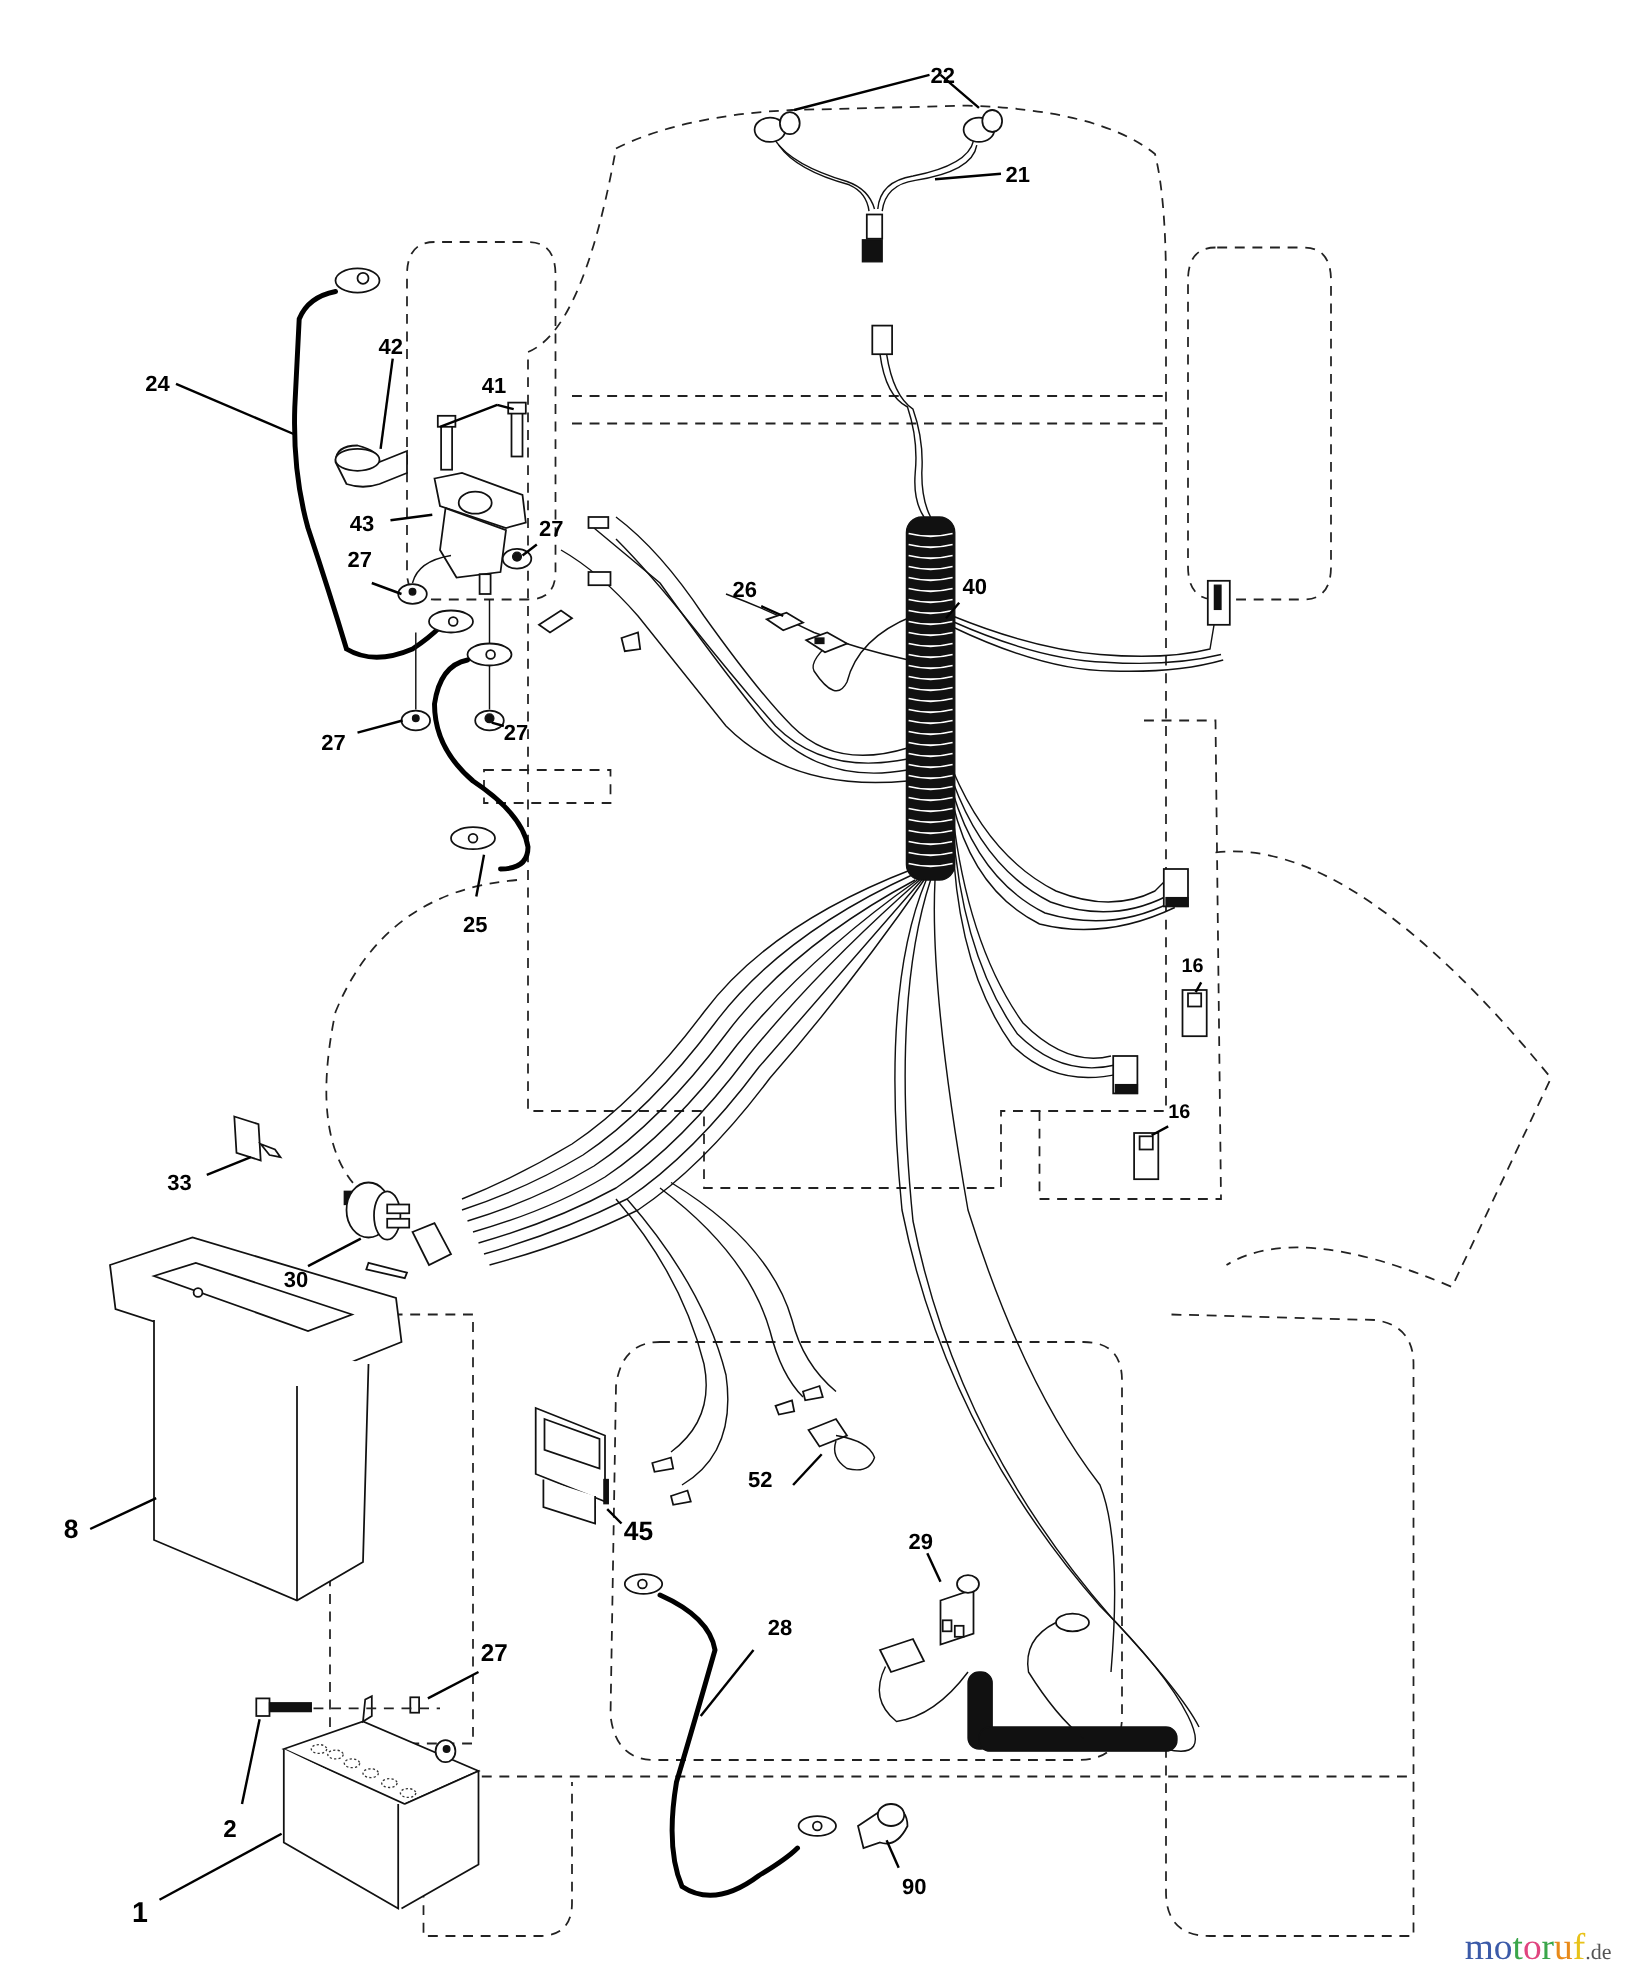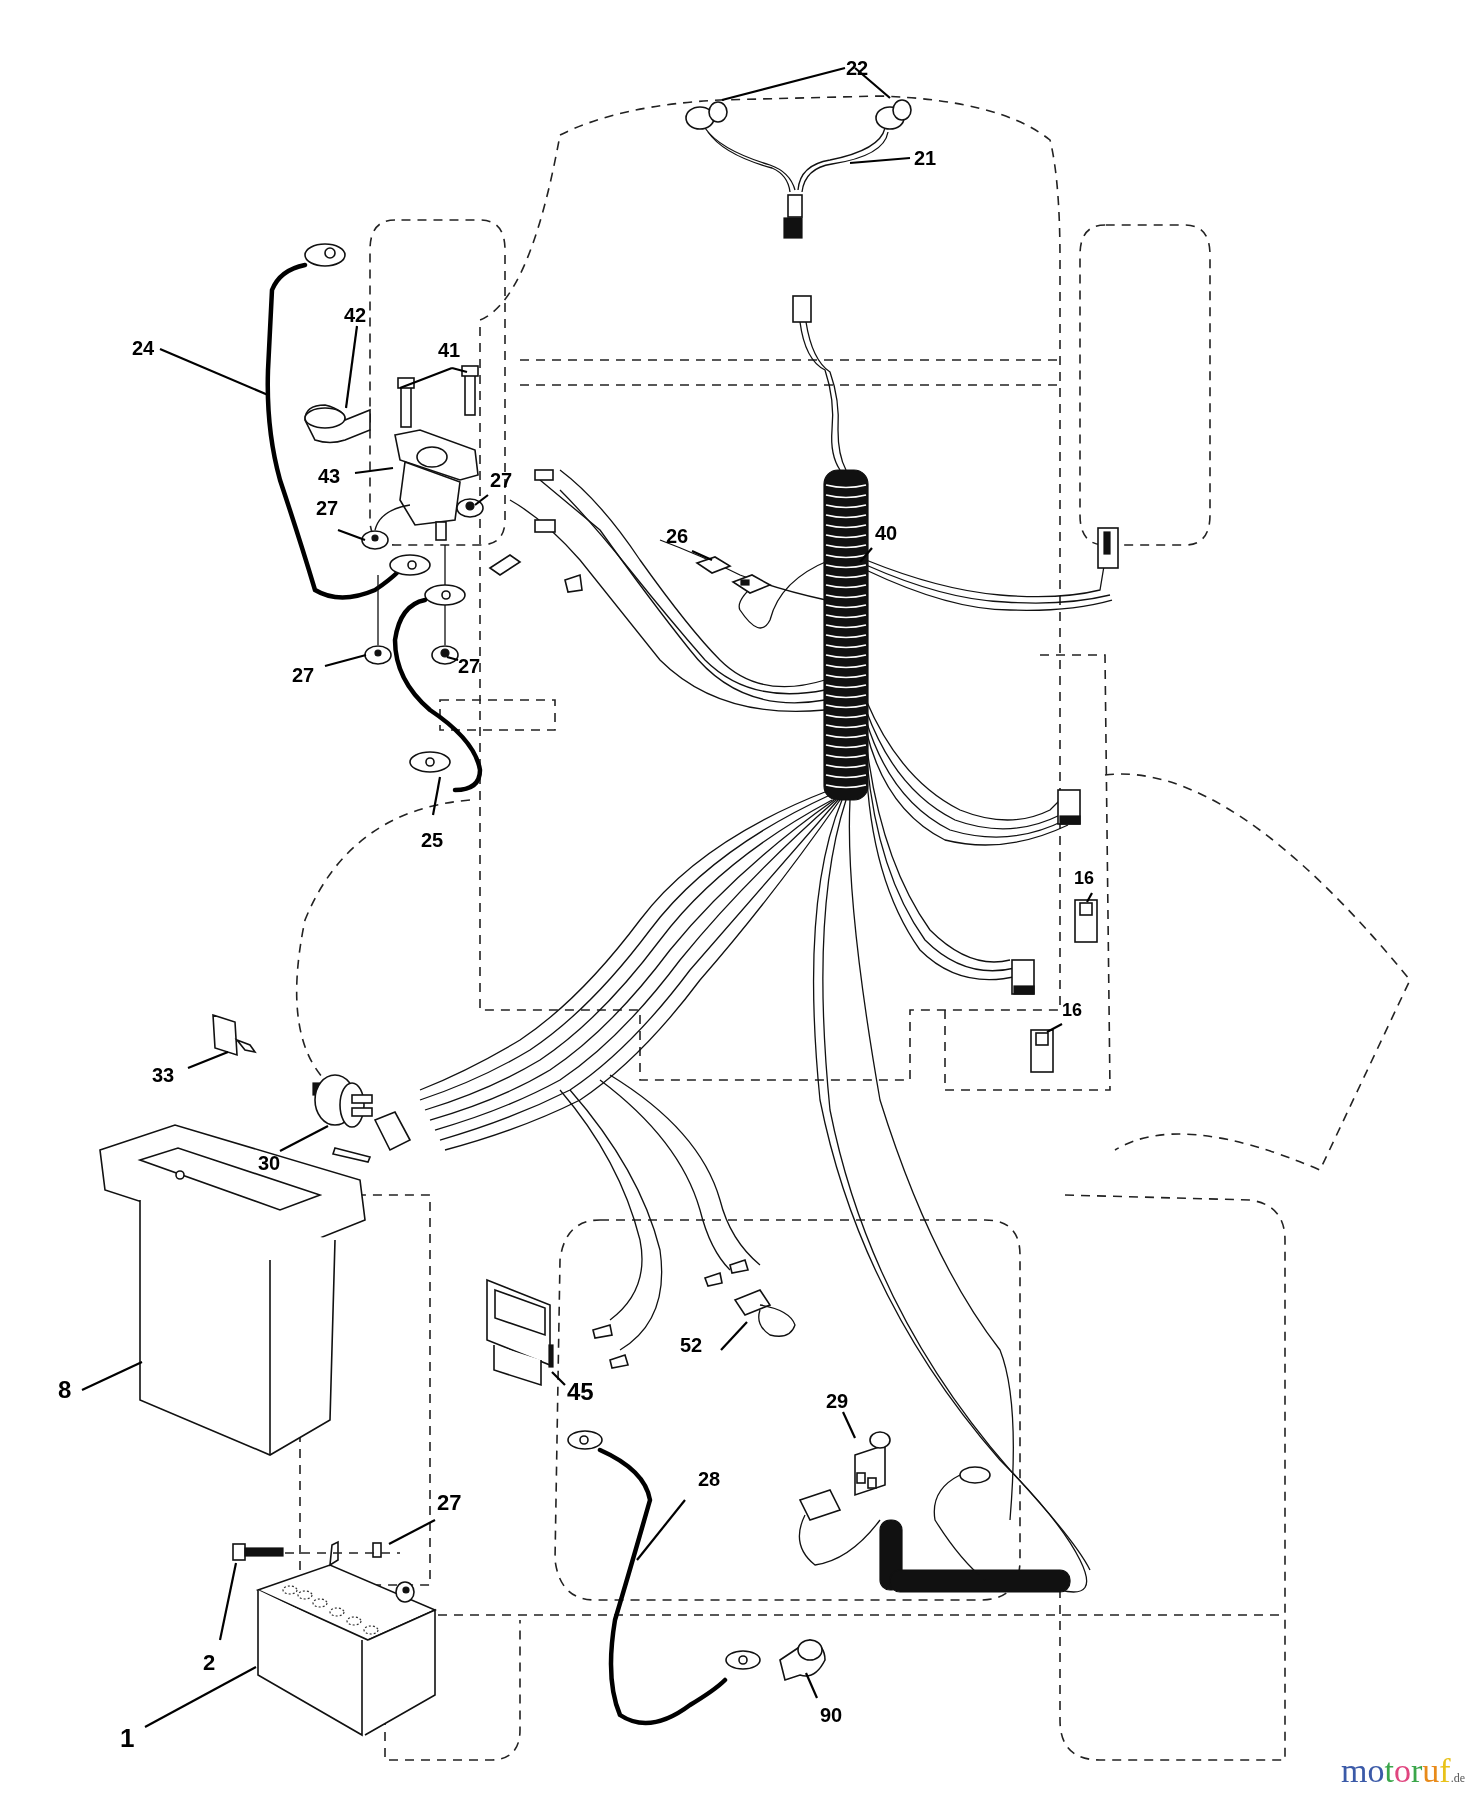--- a/index.html
+++ b/index.html
@@ -7,21 +7,21 @@
   #diagram { position:absolute; left:0; top:0; width:1483px; height:1800px; }
   .outline { fill:none; stroke:#222; stroke-width:1.6; stroke-dasharray:9 7; }
   .wire { fill:none; stroke:#111; stroke-width:1.3; }
   .cable { fill:none; stroke:#000; stroke-width:4.5; stroke-linecap:round; }
   .part { fill:#fff; stroke:#111; stroke-width:1.6; }
   .partdark { fill:#111; stroke:#111; stroke-width:1.2; }
   .leader { stroke:#000; stroke-width:2.2; fill:none; }
   .lbl { font-family:"Liberation Sans", sans-serif; font-weight:bold; fill:#000; }
   .watermark { position:absolute; right:18px; bottom:10px; font-family:"Liberation Serif", serif; font-size:34px; letter-spacing:0px; }
   .watermark span { display:inline-block; }
-  .wm-suffix { font-size:12px; color:#555; }
+  .wm-suffix { font-size:20px; color:#555; }
 </style>
 </head>
 <body>
 
 <svg id="diagram" viewBox="0 0 1483 1800" xmlns="http://www.w3.org/2000/svg">
 
   <g>
     <path class="outline" d="M560 135 Q620 105 720 100 L880 96 Q1000 100 1050 140 Q1060 180 1060 260 L1060 1010 L910 1010 L910 1080 L640 1080 L640 1010 L480 1010 L480 320 Q530 300 560 135 Z"></path>
     <path class="outline" d="M395 220 Q370 220 370 250 L370 520 Q370 545 395 545 L480 545 Q505 545 505 520 L505 250 Q505 220 480 220 Z"></path>
     <path class="outline" d="M1105 225 Q1080 225 1080 255 L1080 515 Q1080 545 1105 545 L1185 545 Q1210 545 1210 515 L1210 255 Q1210 225 1185 225 Z"></path>

